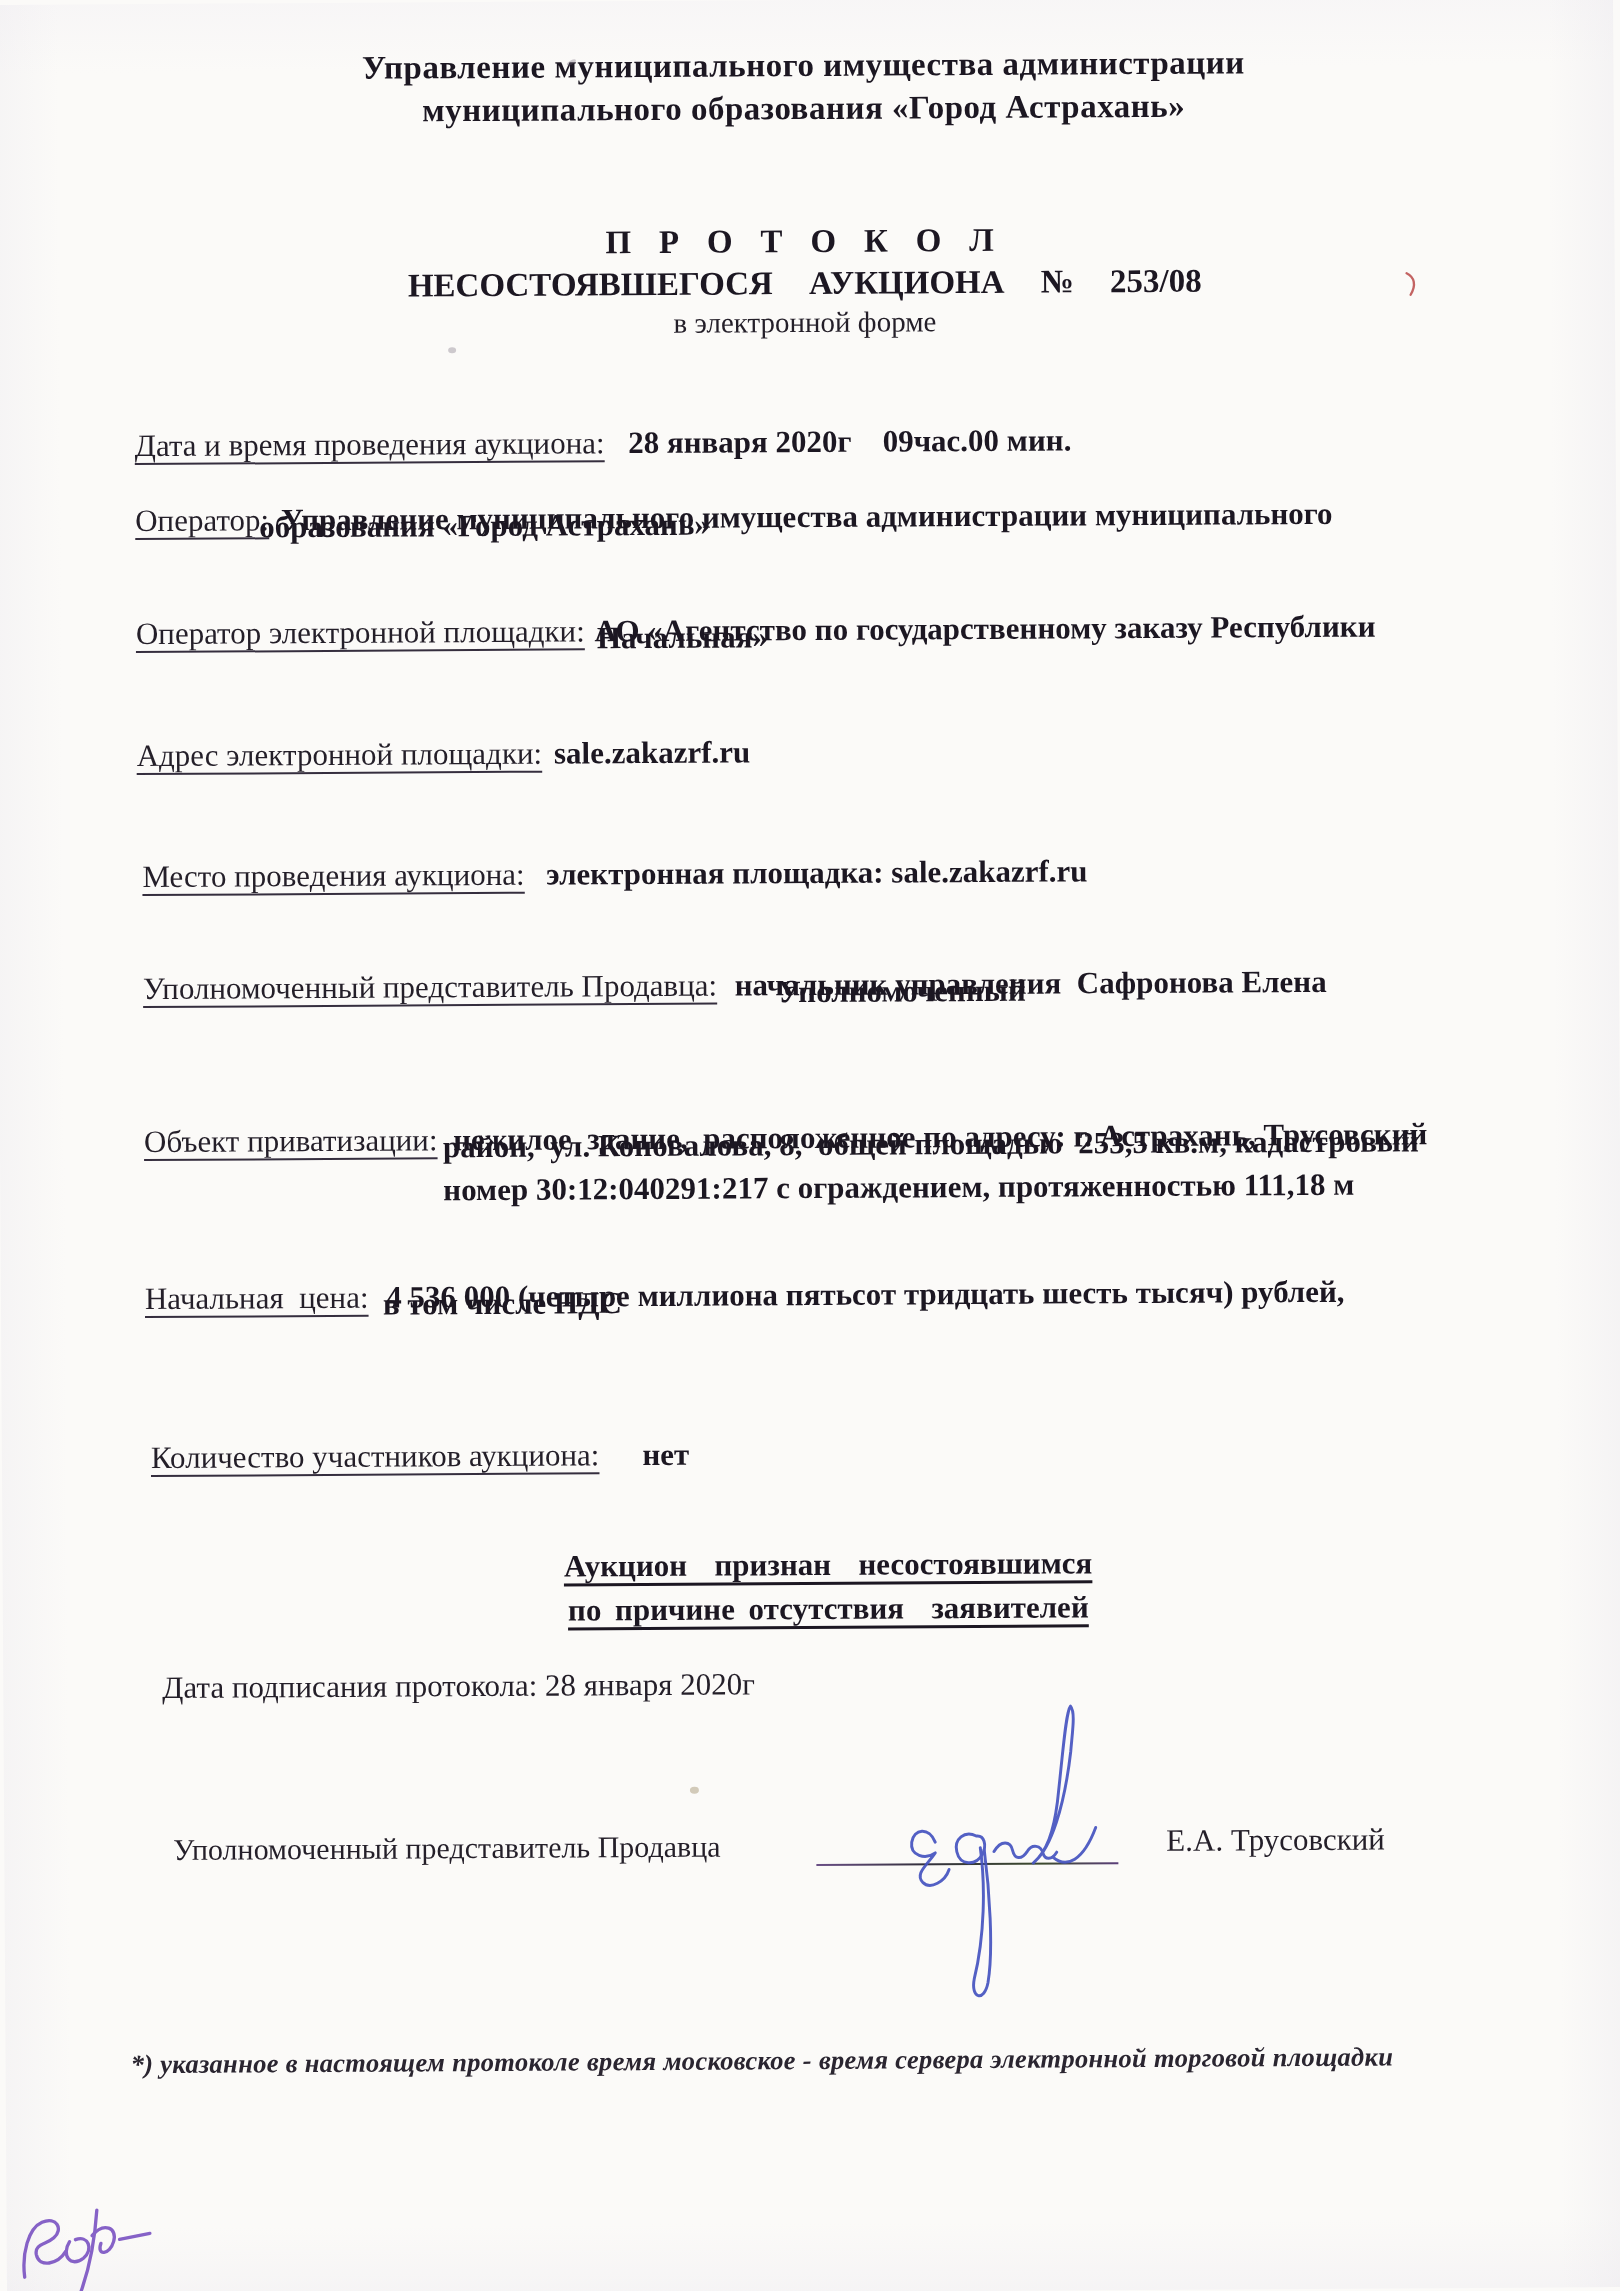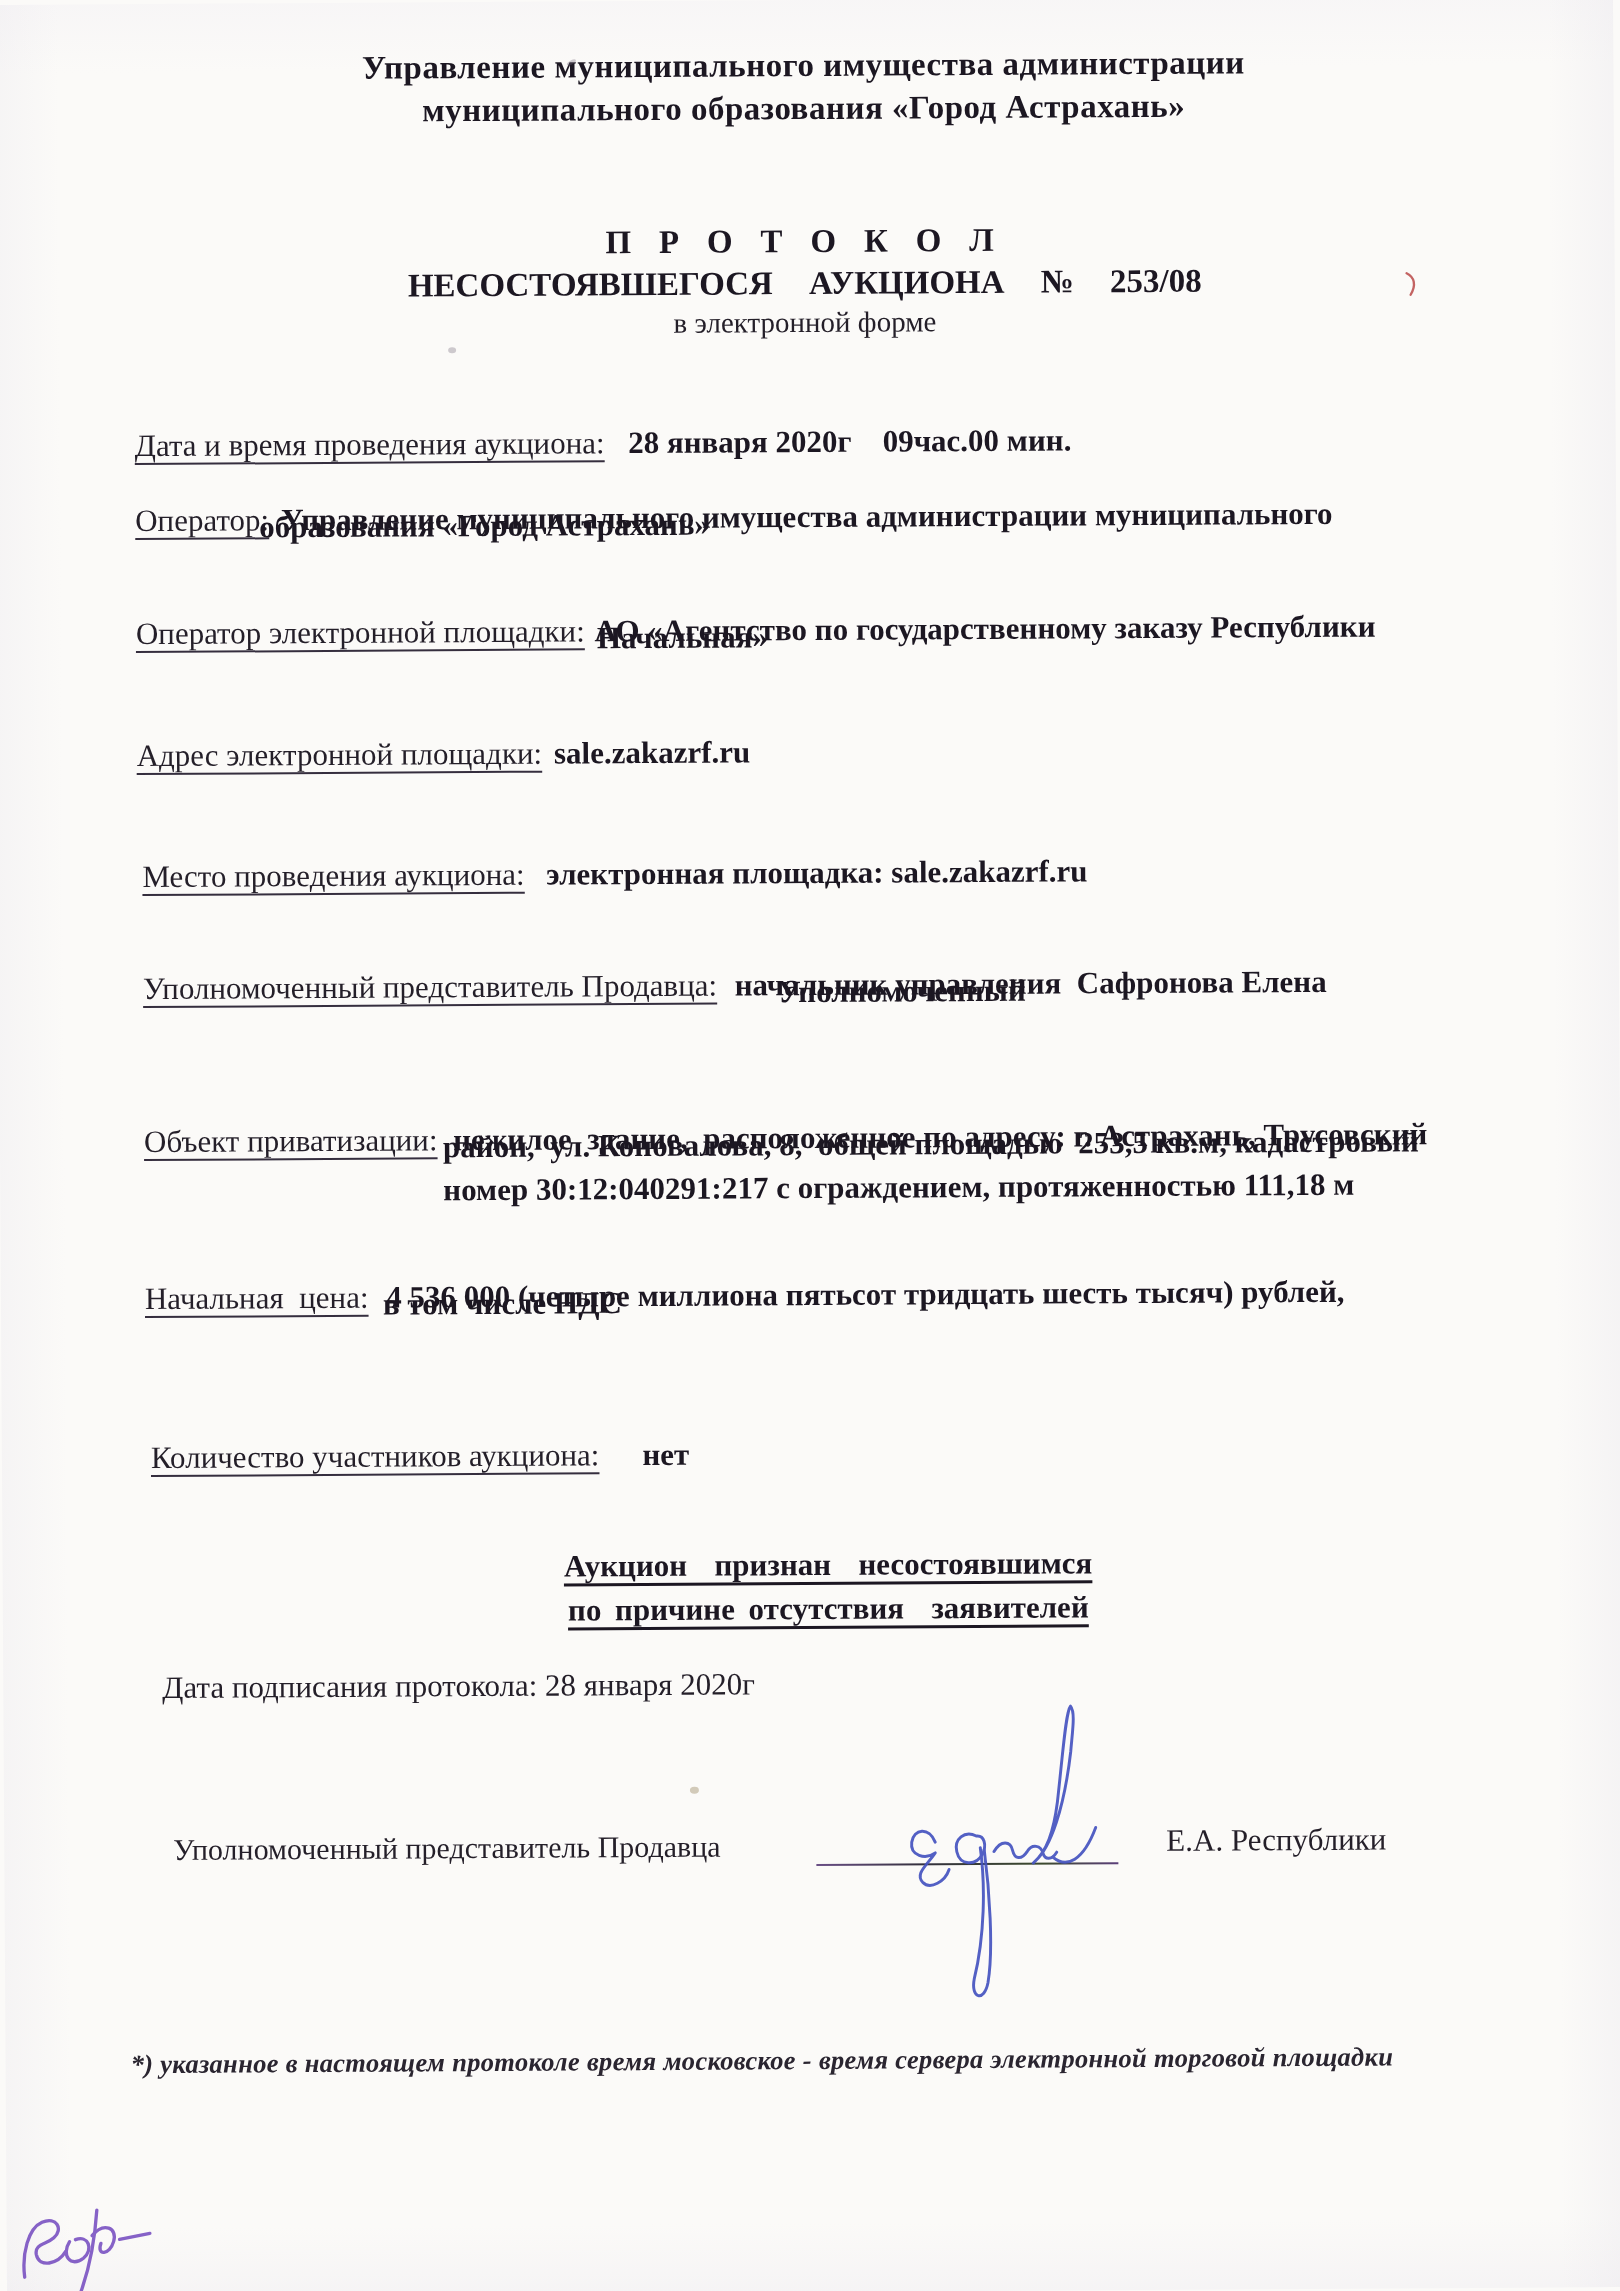--- a/index.html
+++ b/index.html
@@ -141,21 +141,21 @@
     <span class="result">Аукцион  признан  несостоявшимся</span>
   </div>
   <div class="abs center" style="top:1555px;">
     <span class="result">по причине отсутствия  заявителей</span>
   </div>
 
   <div class="abs" style="top:1666px; left:159px;">Дата подписания протокола: 28 января 2020г</div>
 
   <div class="abs" style="top:1829px; left:169px; font-size:30px;">Уполномоченный представитель Продавца</div>
   <div class="sig-line"></div>
-  <div class="abs" style="top:1825px; left:1162px;">Е.А. Республики</div>
+  <div class="abs" style="top:1825px; left:1162px;">Е.А. Трусовский</div>
 
   <svg class="ink" style="left:882px; top:1694px;" width="235" height="333" viewBox="0 0 240 340" aria-hidden="true">
     <g fill="none" stroke="#4553c0" stroke-width="3" stroke-linecap="round" stroke-linejoin="round" opacity="0.92">
 
       <path d="M 50,152 C 44,136 28,138 26,152 C 24,166 40,170 50,163 C 41,176 29,184 37,193 C 45,201 60,192 64,180"></path>
 
       <path d="M 92,146 C 80,140 69,149 72,162 C 75,176 91,177 98,165 C 103,155 100,145 92,146"></path>
 
       <path d="M 96,158 C 101,196 100,248 89,292 C 85,312 99,316 103,296 C 109,262 105,200 100,160"></path>
 

